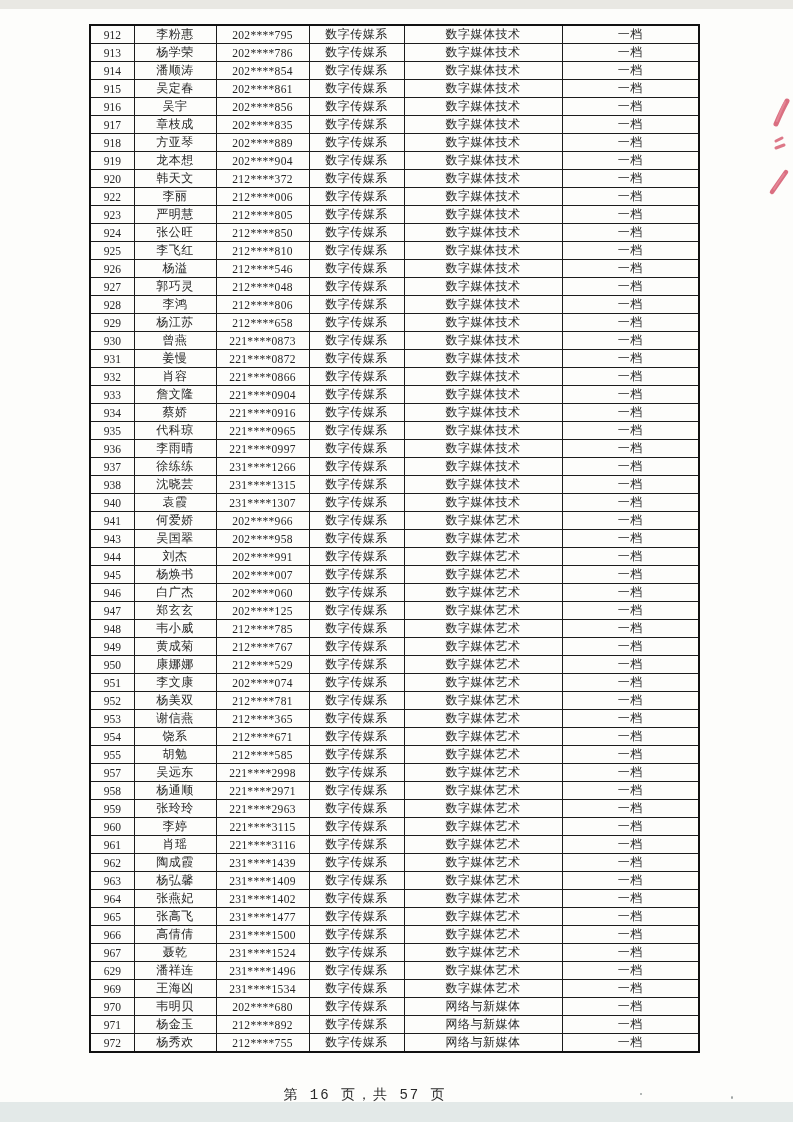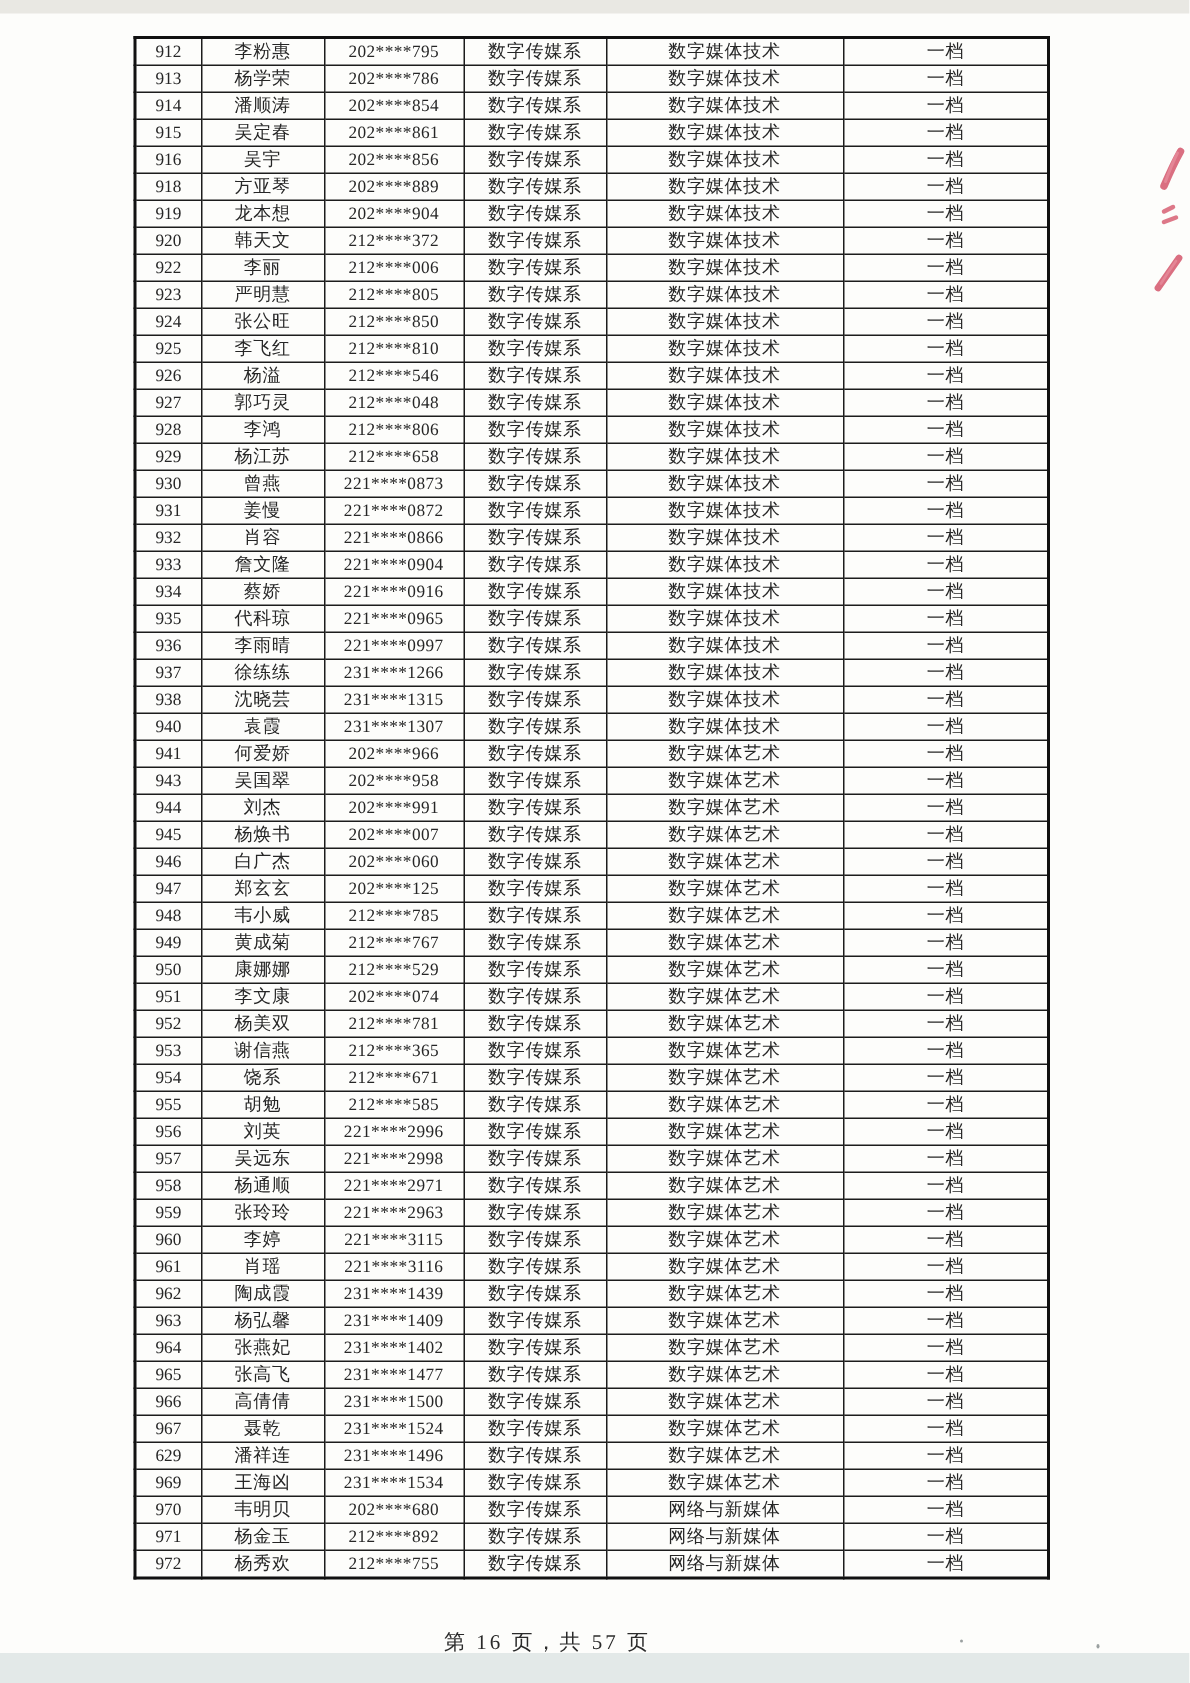--- a/index.html
+++ b/index.html
@@ -23,21 +23,21 @@
     padding:0;overflow:hidden;white-space:nowrap;
     color:#262626;
     letter-spacing:.5px;
   }
   .roster{border:2px solid #111;}
   .roster tr{height:17.3px;}
   .roster td.c-id{font-size:11.5px;letter-spacing:.3px;}
   .roster td.c-serial{font-size:11.5px;letter-spacing:0;}
   .footer{
     position:absolute;top:1086px;left:365px;transform:translateX(-50%);
-    font-size:14px;color:#2a2a2a;letter-spacing:2px;white-space:nowrap;
+    font-size:14px;color:#2a2a2a;letter-spacing:2px;white-space:nowrap;font-family:Liberation Mono, monospace;
   }
   .pen-marks{position:absolute;left:763px;top:93px;width:30px;height:112px;}
   .speck{position:absolute;background:#9aa0a0;border-radius:50%;}
   .speck.s1{left:640px;top:1093px;width:2px;height:2px;}
   .speck.s2{left:731px;top:1096px;width:2px;height:3px;}
 </style>
 </head>
 <body>
 
 <div class="scan-strip top"></div>
@@ -87,20 +87,28 @@
       </tr>
       <tr>
         <td class="c-serial">916</td>
         <td class="c-name">吴宇</td>
         <td class="c-id">202****856</td>
         <td class="c-department">数字传媒系</td>
         <td class="c-major">数字媒体技术</td>
         <td class="c-tier">一档</td>
       </tr>
       <tr>
+        <td class="c-serial">917</td>
+        <td class="c-name">章枝成</td>
+        <td class="c-id">202****835</td>
+        <td class="c-department">数字传媒系</td>
+        <td class="c-major">数字媒体技术</td>
+        <td class="c-tier">一档</td>
+      </tr>
+      <tr>
         <td class="c-serial">918</td>
         <td class="c-name">方亚琴</td>
         <td class="c-id">202****889</td>
         <td class="c-department">数字传媒系</td>
         <td class="c-major">数字媒体技术</td>
         <td class="c-tier">一档</td>
       </tr>
       <tr>
         <td class="c-serial">919</td>
         <td class="c-name">龙本想</td>
@@ -362,28 +370,20 @@
         <td class="c-name">饶系</td>
         <td class="c-id">212****671</td>
         <td class="c-department">数字传媒系</td>
         <td class="c-major">数字媒体艺术</td>
         <td class="c-tier">一档</td>
       </tr>
       <tr>
         <td class="c-serial">955</td>
         <td class="c-name">胡勉</td>
         <td class="c-id">212****585</td>
-        <td class="c-department">数字传媒系</td>
-        <td class="c-major">数字媒体艺术</td>
-        <td class="c-tier">一档</td>
-      </tr>
-      <tr>
-        <td class="c-serial">956</td>
-        <td class="c-name">刘英</td>
-        <td class="c-id">221****2996</td>
         <td class="c-department">数字传媒系</td>
         <td class="c-major">数字媒体艺术</td>
         <td class="c-tier">一档</td>
       </tr>
       <tr>
         <td class="c-serial">957</td>
         <td class="c-name">吴远东</td>
         <td class="c-id">221****2998</td>
         <td class="c-department">数字传媒系</td>
         <td class="c-major">数字媒体艺术</td>

